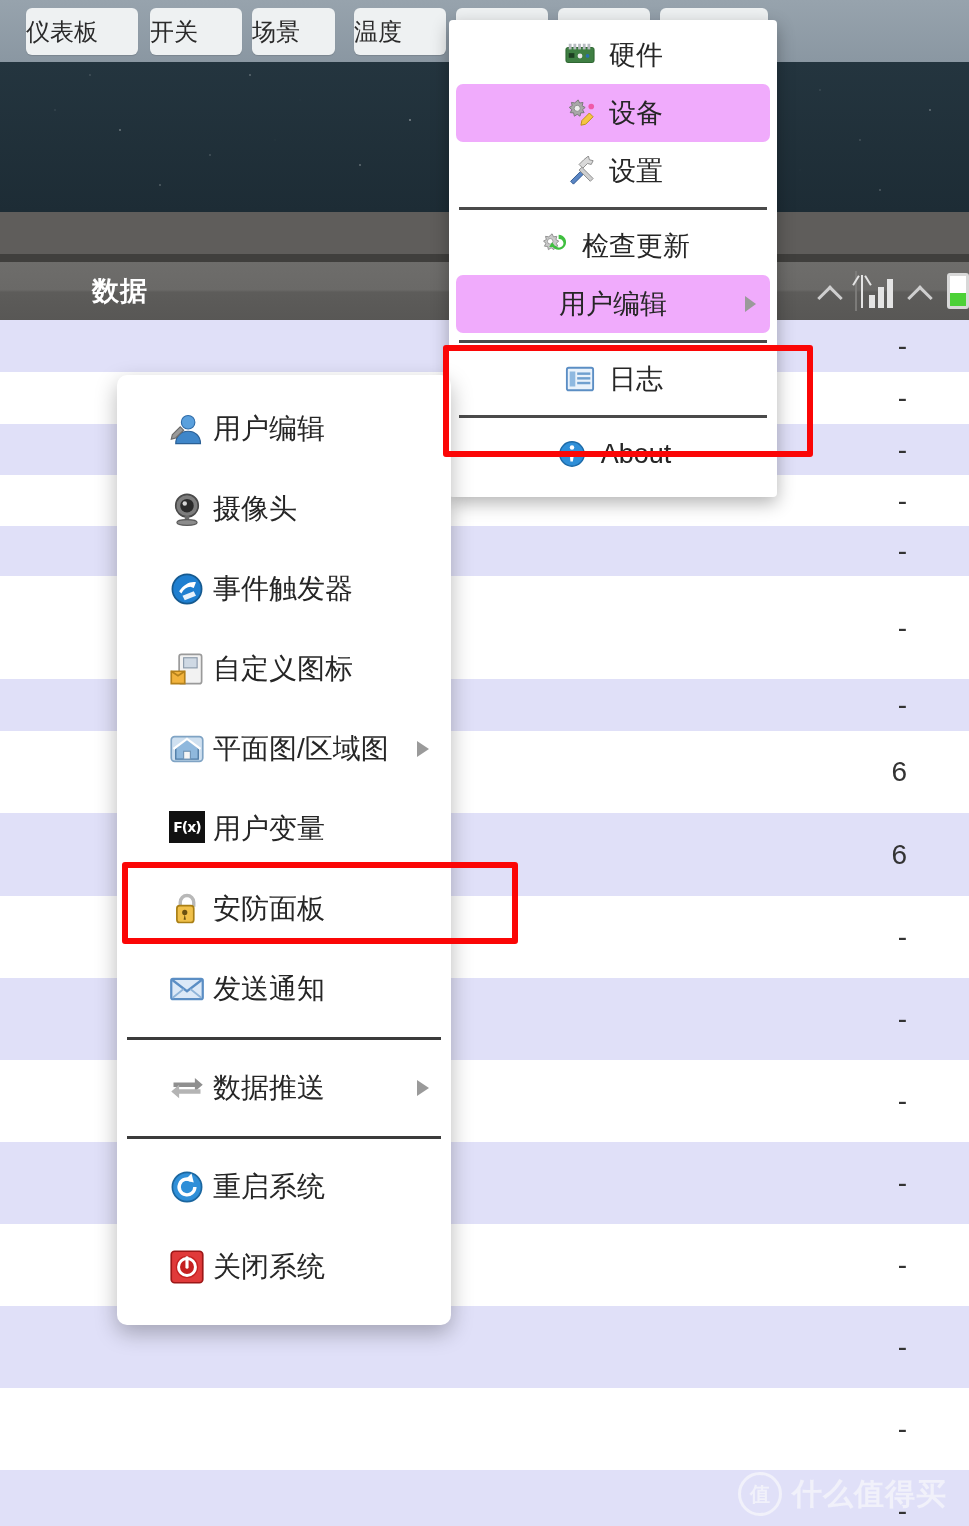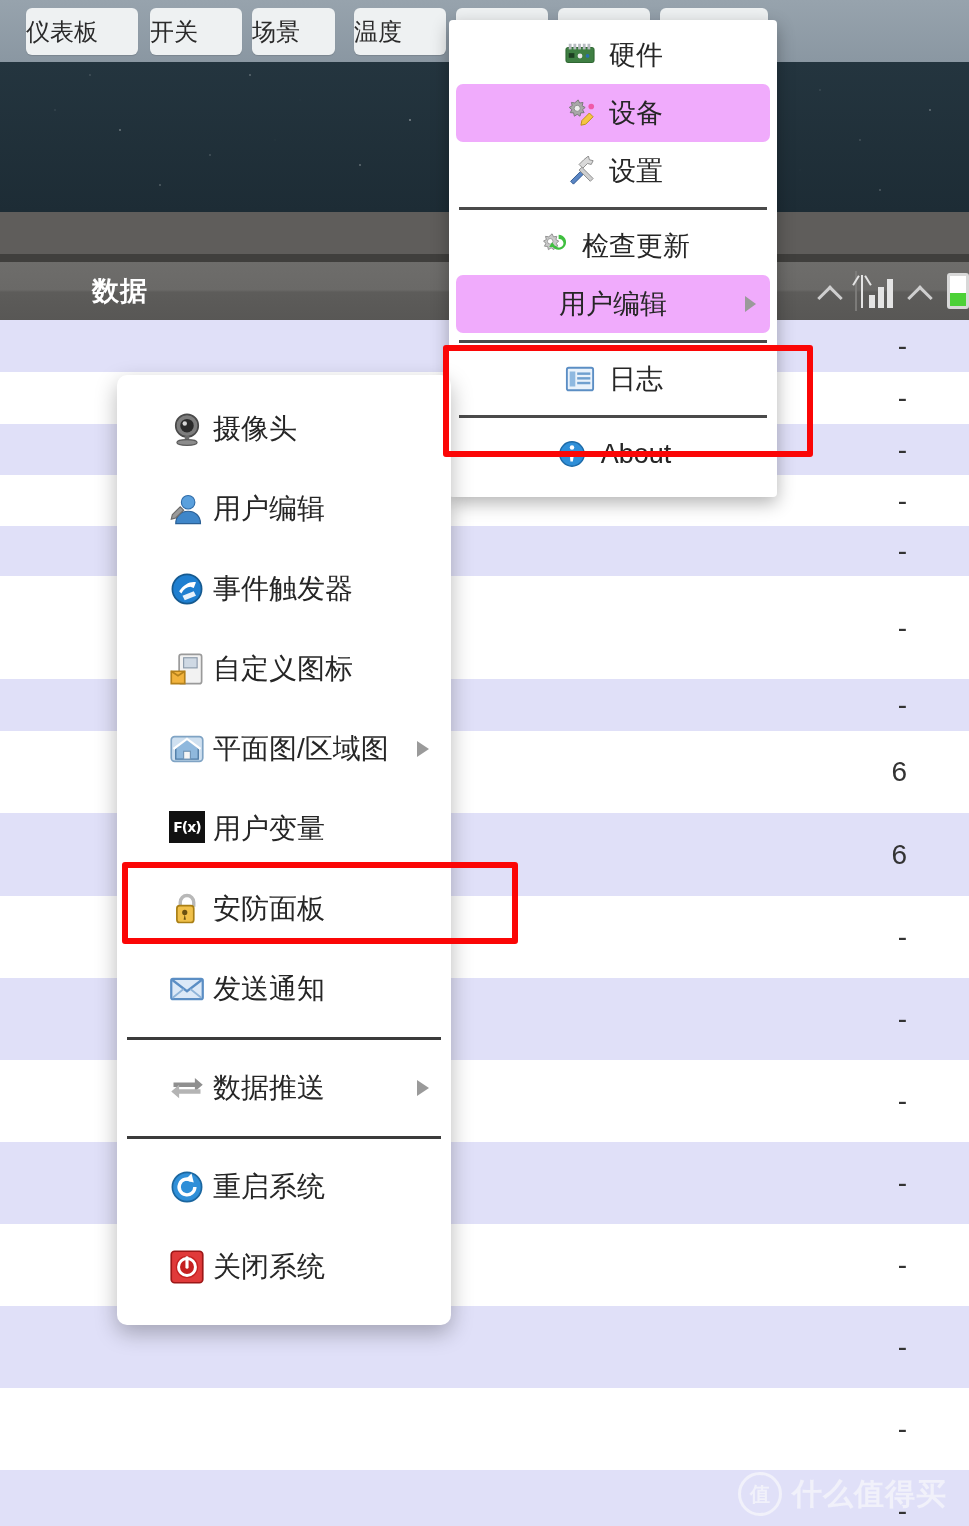--- a/index.html
+++ b/index.html
@@ -352,42 +352,42 @@
                 <path d="M13.5 14h5l-1.6 10h-2.6z" fill="#fff"></path>
         </svg>
       </span>
       <span>About</span>
     </div>
   </div>
 <div id="more-options-menu">
     <div class="mi">
       <span class="ic">
         <svg viewBox="0 0 32 32" xmlns="http://www.w3.org/2000/svg">
+          <circle cx="17" cy="10" r="6" fill="#5aa0dd" stroke="#2d6ba8" stroke-width="1"></circle>
+                <path d="M6 29c0-7 5-11 11-11s11 4 11 11z" fill="#3f86c9" stroke="#2a5f95" stroke-width="1"></path>
+                <path d="M3 21l7-7 3 3-7 7-4 1z" fill="#9a9a9a" stroke="#6a6a6a" stroke-width="1"></path>
+        </svg>
+      </span>
+      <span>用户编辑</span>
+    </div>
+    <div class="mi">
+      <span class="ic">
+        <svg viewBox="0 0 32 32" xmlns="http://www.w3.org/2000/svg">
           <circle cx="16" cy="13" r="10" fill="#7d7d7d" stroke="#4a4a4a" stroke-width="1.5"></circle>
                 <circle cx="16" cy="13" r="6" fill="#2b2b2b"></circle>
                 <circle cx="14" cy="11" r="2" fill="#d7d7d7"></circle>
                 <rect x="14" y="22" width="4" height="5" fill="#6a6a6a"></rect>
                 <ellipse cx="16" cy="28" rx="9" ry="2.6" fill="#8c8c8c" stroke="#5a5a5a" stroke-width="1"></ellipse>
         </svg>
       </span>
       <span>摄像头</span>
     </div>
     <div class="mi">
       <span class="ic">
         <svg viewBox="0 0 32 32" xmlns="http://www.w3.org/2000/svg">
-          <circle cx="17" cy="10" r="6" fill="#5aa0dd" stroke="#2d6ba8" stroke-width="1"></circle>
-                <path d="M6 29c0-7 5-11 11-11s11 4 11 11z" fill="#3f86c9" stroke="#2a5f95" stroke-width="1"></path>
-                <path d="M3 21l7-7 3 3-7 7-4 1z" fill="#9a9a9a" stroke="#6a6a6a" stroke-width="1"></path>
-        </svg>
-      </span>
-      <span>用户编辑</span>
-    </div>
-    <div class="mi">
-      <span class="ic">
-        <svg viewBox="0 0 32 32" xmlns="http://www.w3.org/2000/svg">
           <circle cx="16" cy="16" r="13" fill="#1f7fd0" stroke="#15598f" stroke-width="1.5"></circle>
                 <path d="M9 18c4-6 10-9 15-8l-2 5-3-1c-3 0-6 2-8 6z" fill="#fff"></path>
                 <path d="M12 22l10-4 2 4-10 4z" fill="#e8f2fb"></path>
         </svg>
       </span>
       <span>事件触发器</span>
     </div>
     <div class="mi">
       <span class="ic">
         <svg viewBox="0 0 32 32" xmlns="http://www.w3.org/2000/svg">

